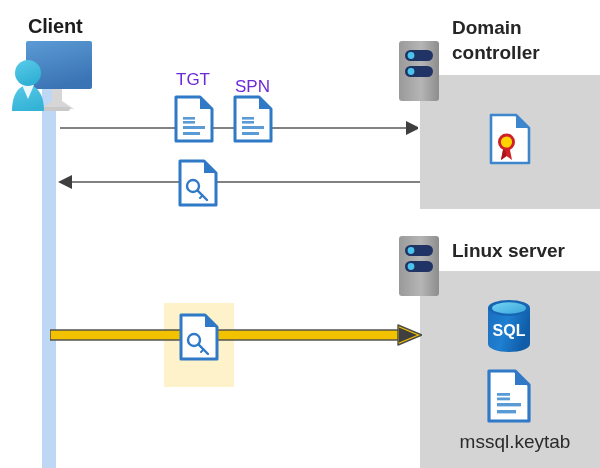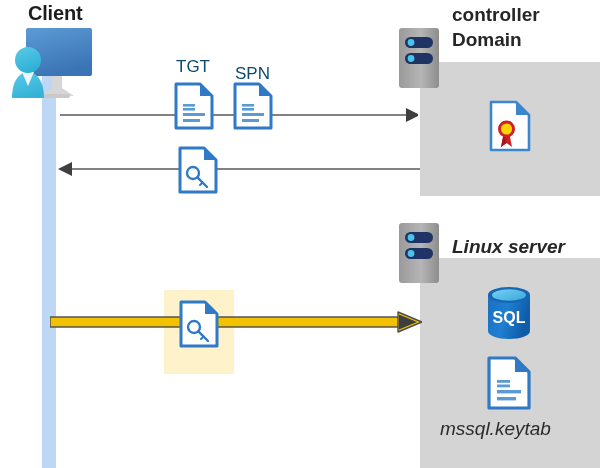--- a/index.html
+++ b/index.html
@@ -14,61 +14,60 @@
     overflow: hidden;
     font-family: "Liberation Sans", sans-serif;
     color: #262626;
   }
   #stage {
     position: absolute;
     left: 0; top: 0;
     width: 600px;
     height: 468px;
   }
-  .abs { position: absolute; }
+  .abs { position: absolute; margin-top: 13px; }
 
   
   .title-client {
     left: 28px; top: 2px;
     font-size: 20px;
     font-weight: bold;
     letter-spacing: -0.2px;
     color: #1d1d1d;
   }
   .title-dc {
     left: 452px; top: 2px;
     font-size: 19px;
     font-weight: bold;
     line-height: 25px;
     color: #262626;
     width: 140px;
   }
   .title-linux {
-    left: 452px; top: 234px;
+    left: 452px; top: 225px;
     font-size: 19px;
     font-weight: bold;
     line-height: 25px;
     color: #262626;
     width: 145px;
-    font-style: italic;
   }
   .label-small {
     font-size: 17px;
-    color: #0c4a6e;
+    color: #6d28d9;
     font-weight: normal;
   }
   .lbl-tgt { left: 176px; top: 57px; }
   .lbl-spn { left: 235px; top: 64px; }
 
   .keytab-caption {
     left: 440px; top: 418px;
     width: 150px;
+    text-align: center;
     font-size: 19px;
     color: #2b2b2b;
-    font-style: italic;
   }
 
   
   .panel {
     background: #d4d4d4;
   }
   .panel-dc   { left: 420px; top: 62px;  width: 180px; height: 134px; }
   .panel-lnx  { left: 420px; top: 258px; width: 180px; height: 210px; }
 
   
@@ -93,22 +92,22 @@
   <div class="abs panel panel-dc"></div>
   <div class="abs panel panel-lnx"></div>
 
   <div class="abs lifeline"></div>
 
   <div class="abs highlight"></div>
 
   <div class="abs title-client">Client</div>
 
   <div class="abs title-dc">
+    <div>Domain</div>
     <div>controller</div>
-    <div>Domain</div>
   </div>
 
   <div class="abs title-linux">Linux server</div>
 
   <div class="abs label-small lbl-tgt">TGT</div>
   <div class="abs label-small lbl-spn">SPN</div>
 
   <div class="abs keytab-caption">mssql.keytab</div>
 
   <div class="abs" style="left:4px; top:22px; width:96px; height:82px;">

